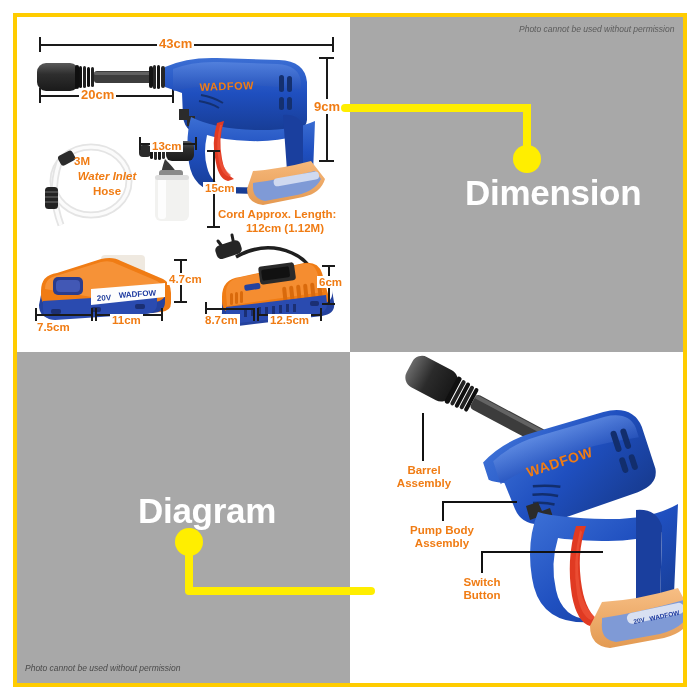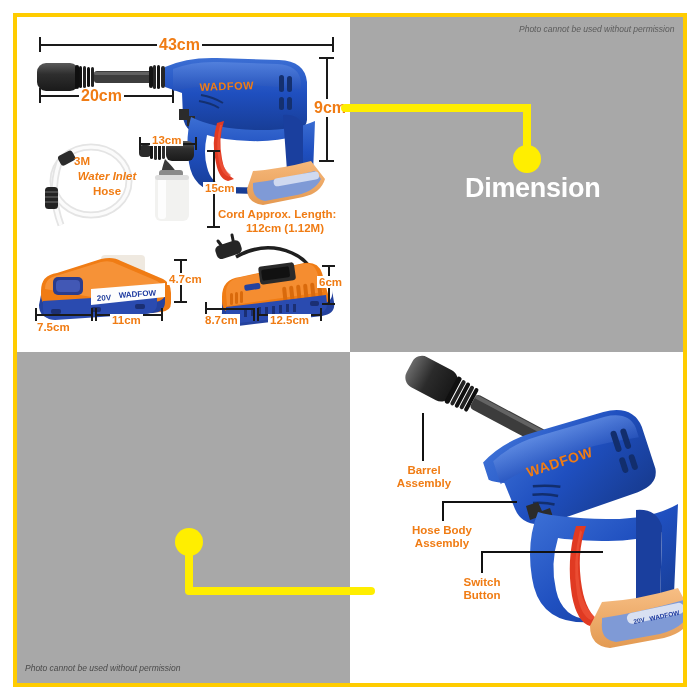--- a/index.html
+++ b/index.html
@@ -27,21 +27,21 @@
   #q-tl { left: 17px;  top: 17px;  width: 333px; height: 335px; background:#ffffff; }
   #q-tr { left: 350px; top: 17px;  width: 333px; height: 335px; background:#A8A8A8; }
   #q-bl { left: 17px;  top: 352px; width: 333px; height: 331px; background:#A8A8A8; }
   #q-br { left: 350px; top: 352px; width: 333px; height: 331px; background:#ffffff; }
 
   
   .section-title {
     position: absolute;
     color: #ffffff;
     font-weight: bold;
-    font-size: 27px;
+    font-size: 35px;
     letter-spacing: -0.3px;
     white-space: nowrap;
   }
   #title-dimension { left: 465px; top: 173px; }
   #title-diagram   { left: 138px; top: 491px; }
 
   
   #conn-dim-h {
     position: absolute; left: 341px; top: 104px;
     width: 190px; height: 8px; background:#FFEE00; border-radius: 4px;
@@ -77,21 +77,21 @@
     white-space: nowrap;
   }
   #wm-top { left: 519px; top: 24px; }
   #wm-bot { left: 25px; top: 663px; color:#4a4a4a; }
 
   
   .dim-label {
     position: absolute;
     color: #F07C14;
     font-weight: bold;
-    font-size: 16px;
+    font-size: 13px;
     white-space: nowrap;
     background: #ffffff;
     padding: 0 2px;
   }
   .dim-label.sm { font-size: 11.5px; }
 
   
   .rule-h { position: absolute; height: 2px; background: #1a1a1a; }
   .rule-v { position: absolute; width: 2px; background: #1a1a1a; }
   .tick-v { position: absolute; width: 2px; background: #1a1a1a; }
@@ -237,21 +237,21 @@
 
         <rect x="24" y="38" width="34" height="46" rx="6" fill="#f2f2f0"></rect>
         <rect x="27" y="40" width="8" height="42" rx="3" fill="#ffffff" opacity=".85"></rect>
         <rect x="24" y="38" width="34" height="5" rx="2.5" fill="#dedede"></rect>
       </svg>
     </div>
 
     <div class="rule-h" style="left:122px; top:126px; width:58px;"></div>
     <div class="tick-v" style="left:122px; top:120px; height:13px;"></div>
     <div class="tick-v" style="left:178px; top:120px; height:13px;"></div>
-    <div class="dim-label sm" style="left:133px; top:117px;">13cm</div>
+    <div class="dim-label sm" style="left:133px; top:123px;">13cm</div>
 
     <div class="rule-v" style="left:196px; top:133px; height:78px;"></div>
     <div class="tick-h" style="left:190px; top:133px; width:13px;"></div>
     <div class="tick-h" style="left:190px; top:209px; width:13px;"></div>
     <div class="dim-label sm" style="left:186px; top:165px;">15cm</div>
 
     <div class="dim-label sm" style="left:199px; top:191px; background:none;">Cord Approx. Length:</div>
     <div class="dim-label sm" style="left:227px; top:205px; background:none;">112cm (1.12M)</div>
 
     <div class="art" style="left:18px; top:234px;">
@@ -440,33 +440,34 @@
 
     <div class="lead" style="left:72px; top:61px; width:2px; height:48px;"></div>
     <div class="callout" style="left:28px; top:112px; width:92px;">
       <div>Barrel</div>
       <div>Assembly</div>
     </div>
 
     <div class="lead" style="left:92px; top:149px; width:75px; height:2px;"></div>
     <div class="lead" style="left:92px; top:149px; width:2px; height:20px;"></div>
     <div class="callout" style="left:32px; top:172px; width:120px;">
-      <div>Hose Body</div>
+      <div>Pump Body</div>
       <div>Assembly</div>
     </div>
 
     <div class="lead" style="left:131px; top:199px; width:122px; height:2px;"></div>
     <div class="lead" style="left:131px; top:199px; width:2px; height:22px;"></div>
     <div class="callout" style="left:86px; top:224px; width:92px;">
       <div>Switch</div>
       <div>Button</div>
     </div>
   </div>
 
   <div class="section-title" id="title-dimension">Dimension</div>
+  <div class="section-title" id="title-diagram">Diagram</div>
 
   <div id="conn-dim-h"></div>
   <div id="conn-dim-v"></div>
   <div id="conn-dim-dot"></div>
 
   <div id="conn-dia-dot"></div>
   <div id="conn-dia-v"></div>
   <div id="conn-dia-h"></div>
 
   <div class="watermark" id="wm-top">Photo cannot be used without permission</div>

